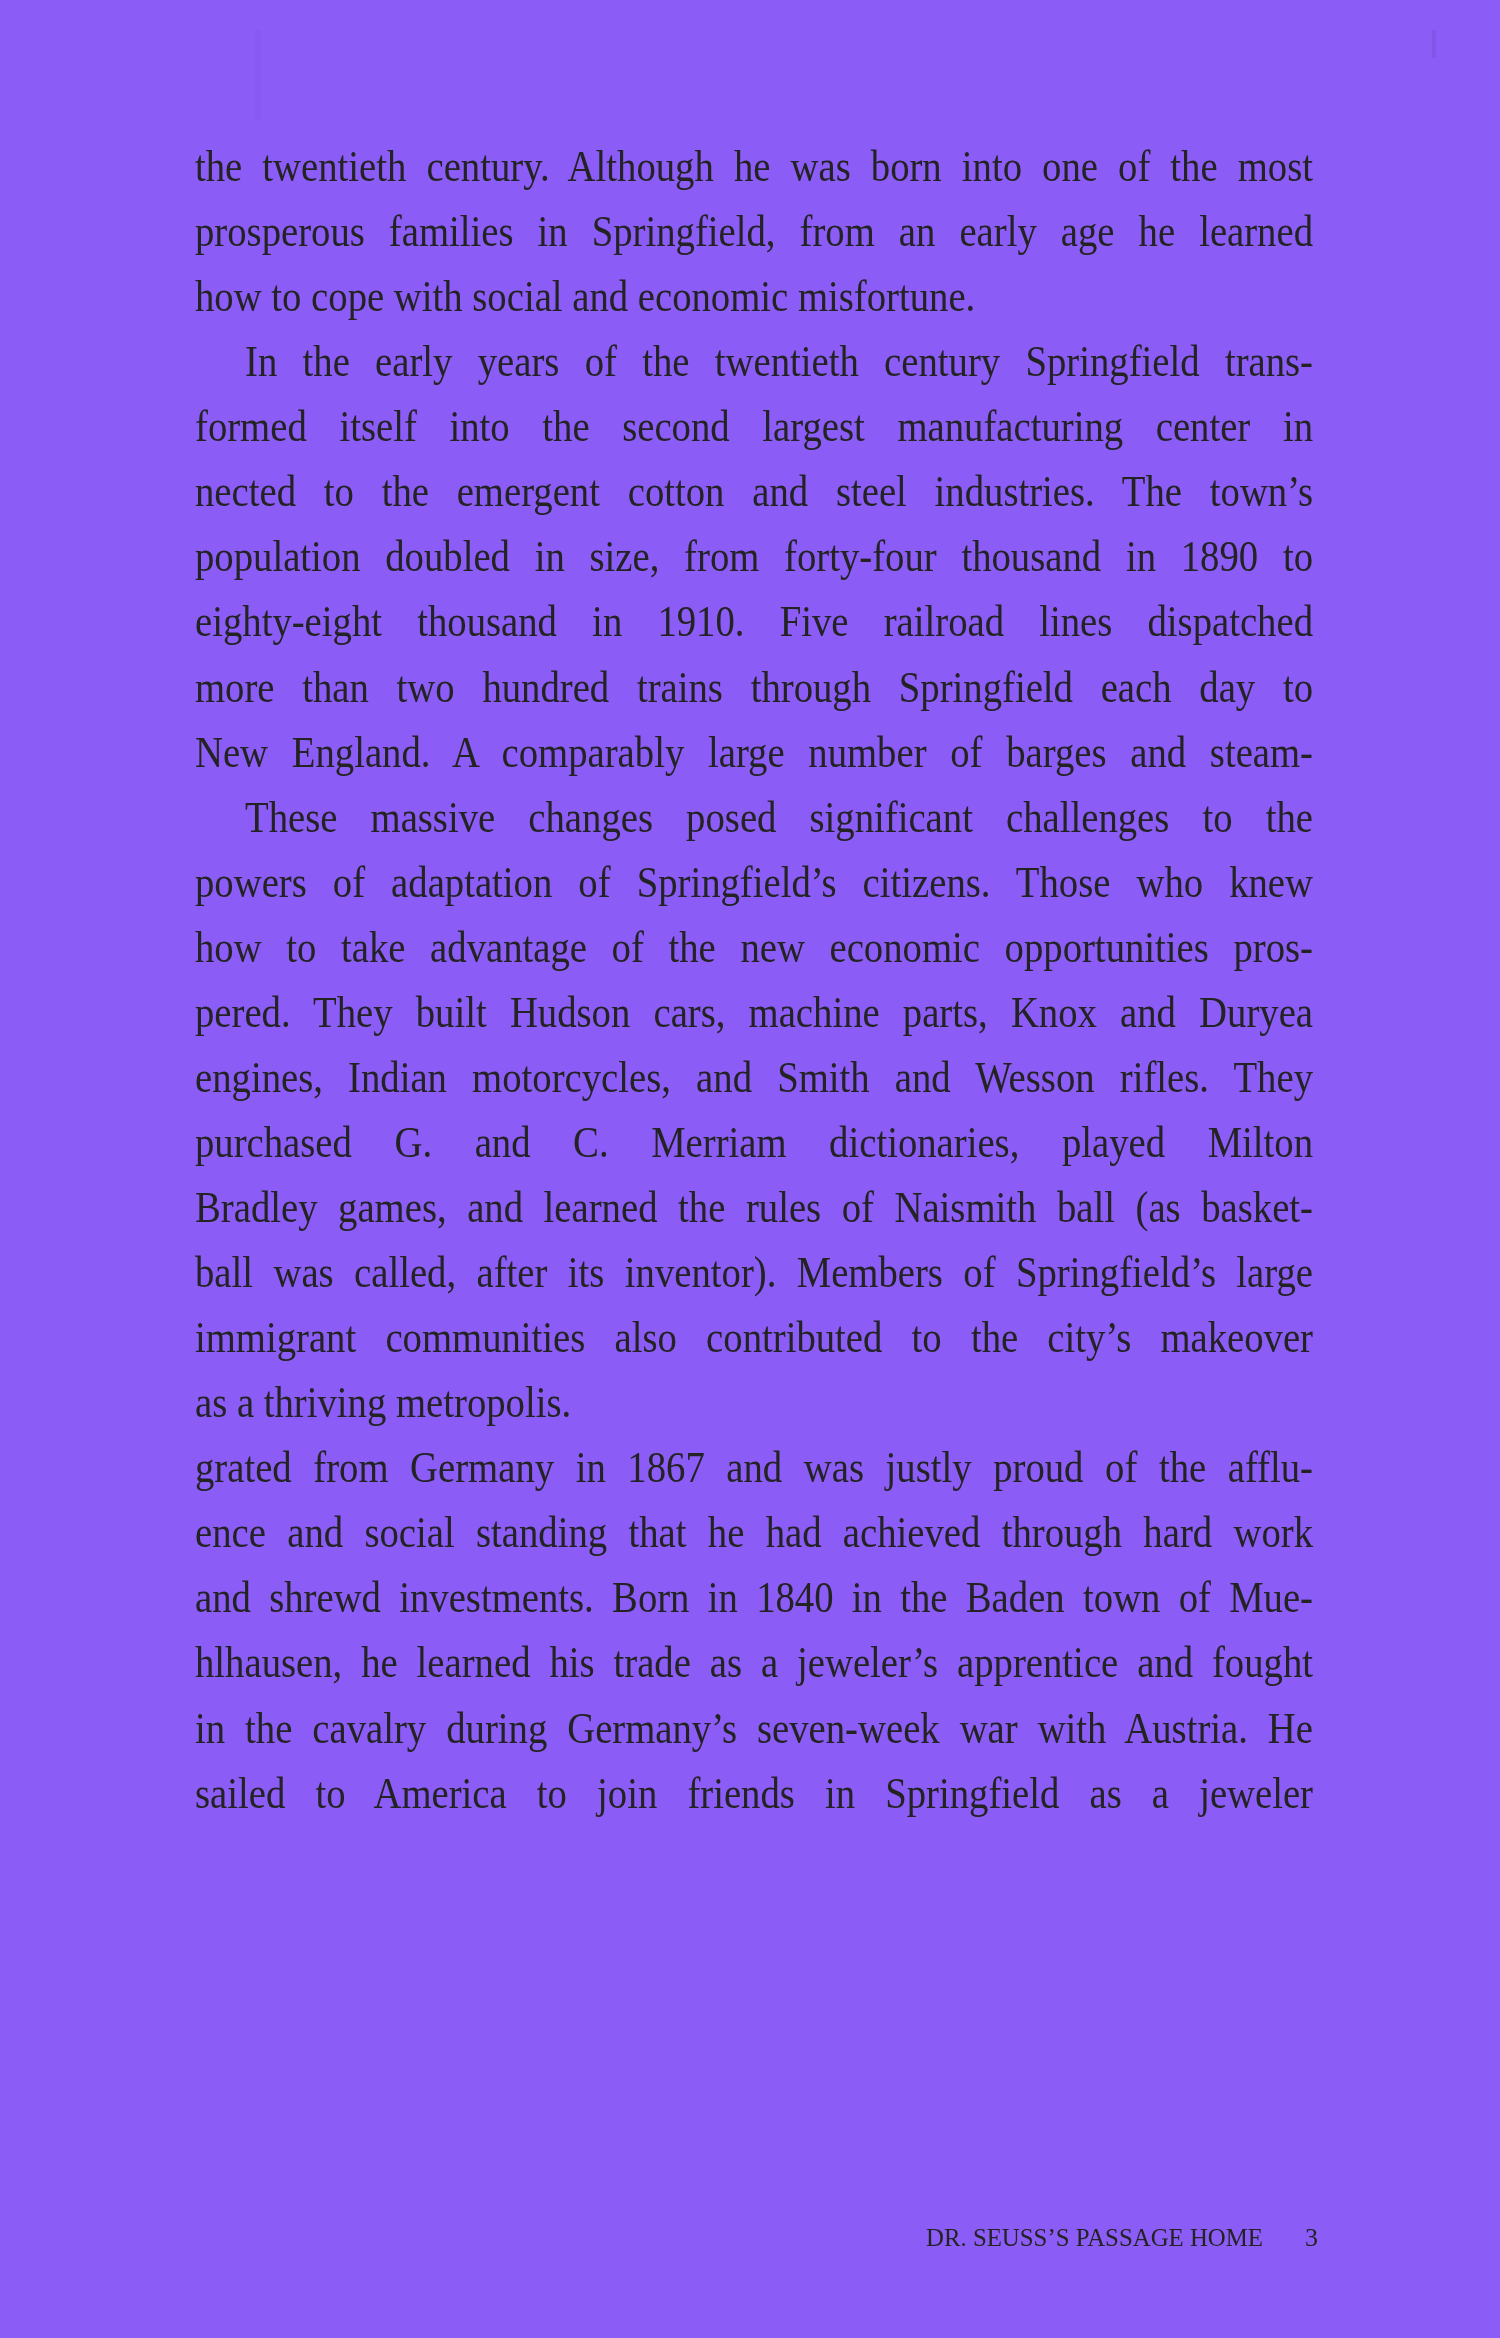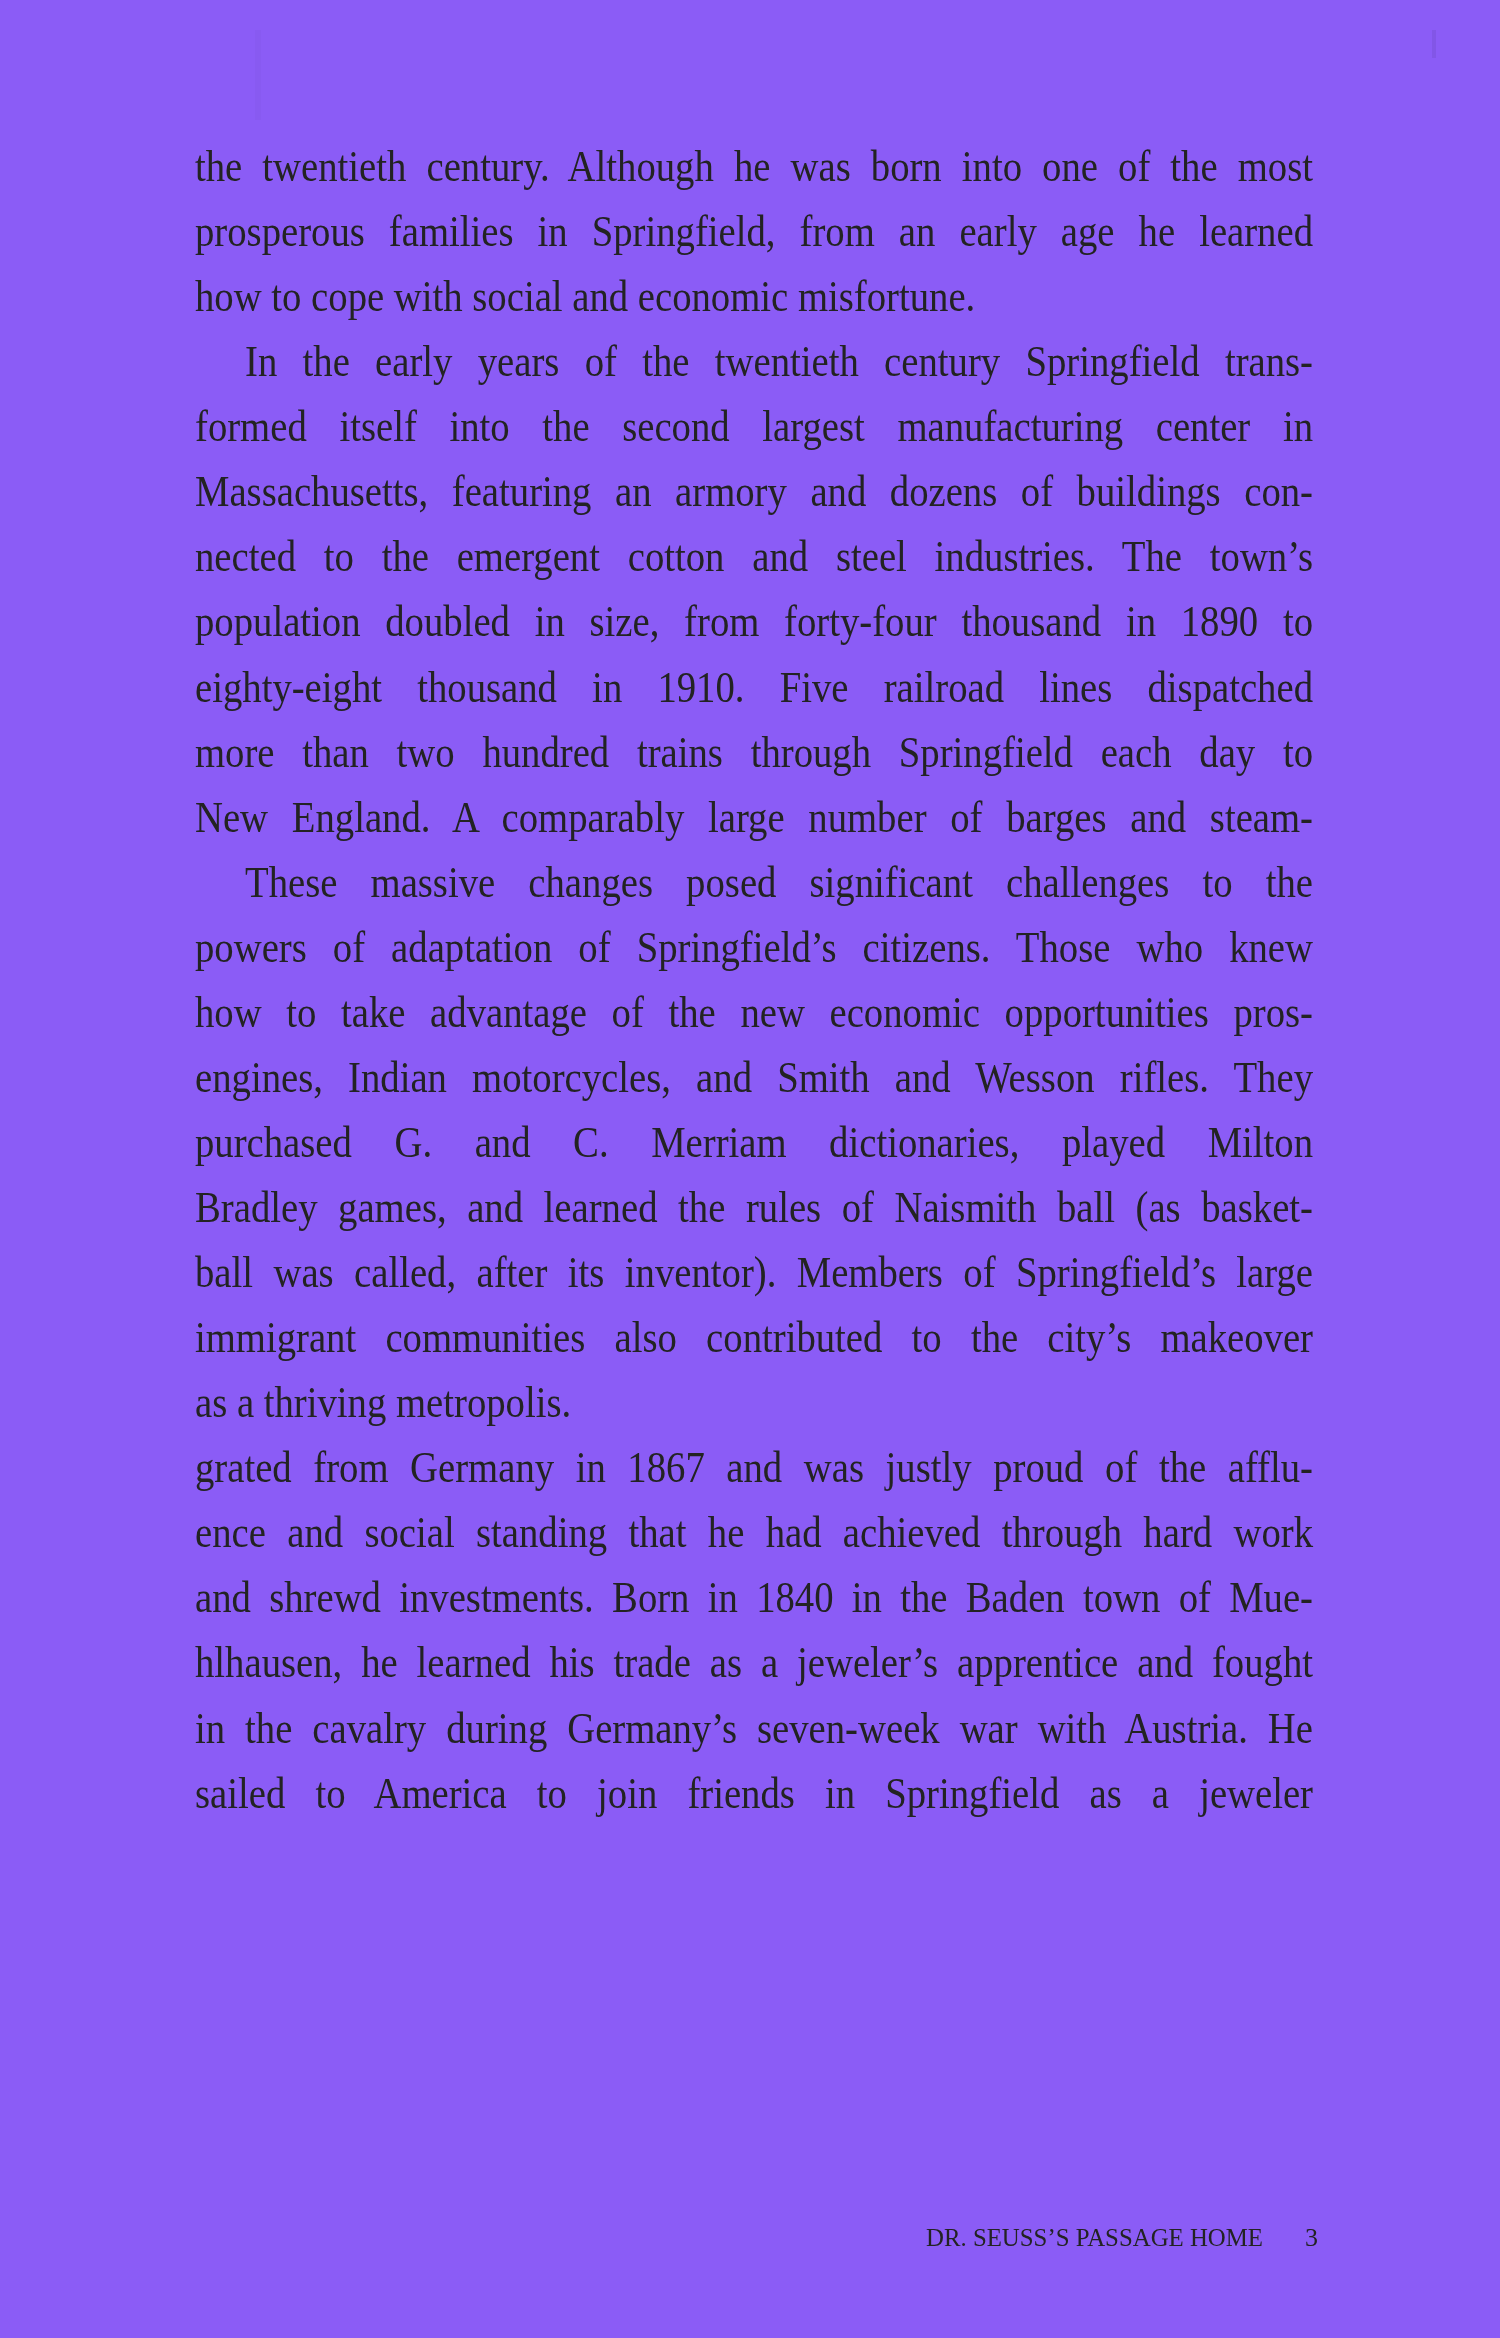--- a/index.html
+++ b/index.html
@@ -86,29 +86,29 @@
 
   <div class="scan-mark" style="left:1432px;top:30px;width:4px;height:28px;background:rgba(0,0,0,0.06);"></div>
   <div class="scan-mark" style="left:255px;top:30px;width:6px;height:90px;background:rgba(0,0,0,0.02);"></div>
 
   <div class="body-text" id="body-text">
       <div class="line"><span class="inner" style="word-spacing: 12.1037px; transform: scaleX(0.86);">the twentieth century. Although he was born into one of the most</span></div>
       <div class="line"><span class="inner" style="word-spacing: 16.7101px; transform: scaleX(0.86);">prosperous families in Springfield, from an early age he learned</span></div>
       <div class="line"><span class="inner" style="transform: scaleX(0.86);">how to cope with social and economic misfortune.</span></div>
       <div class="line indent"><span class="inner" style="word-spacing: 18.1651px; transform: scaleX(0.86);">In the early years of the twentieth century Springfield trans-</span></div>
       <div class="line"><span class="inner" style="word-spacing: 26.7109px; transform: scaleX(0.86);">formed itself into the second largest manufacturing center in</span></div>
-      <div class="line"><span class="inner" style="word-spacing: 16.1309px; transform: scaleX(0.86);">Massachusetts, featuring an armory and dozens of buildings con-</span></div>
       <div class="line"><span class="inner" style="word-spacing: 21.0469px; transform: scaleX(0.86);">nected to the emergent cotton and steel industries. The town’s</span></div>
       <div class="line"><span class="inner" style="word-spacing: 17.5191px; transform: scaleX(0.86);">population doubled in size, from forty-four thousand in 1890 to</span></div>
       <div class="line"><span class="inner" style="word-spacing: 29.6719px; transform: scaleX(0.86);">eighty-eight thousand in 1910. Five railroad lines dispatched</span></div>
       <div class="line"><span class="inner" style="word-spacing: 21.0017px; transform: scaleX(0.86);">more than two hundred trains through Springfield each day to</span></div>
       <div class="line"><span class="inner" style="word-spacing: 16.3333px; transform: scaleX(0.86);">New England. A comparably large number of barges and steam-</span></div>
       <div class="line indent"><span class="inner" style="word-spacing: 27.2747px; transform: scaleX(0.86);">These massive changes posed significant challenges to the</span></div>
       <div class="line"><span class="inner" style="word-spacing: 19.0391px; transform: scaleX(0.86);">powers of adaptation of Springfield’s citizens. Those who knew</span></div>
       <div class="line"><span class="inner" style="word-spacing: 17.3976px; transform: scaleX(0.86);">how to take advantage of the new economic opportunities pros-</span></div>
+      <div class="line"><span class="inner" style="word-spacing: 15.684px; transform: scaleX(0.86);">pered. They built Hudson cars, machine parts, Knox and Duryea</span></div>
       <div class="line"><span class="inner" style="word-spacing: 18.0312px; transform: scaleX(0.86);">engines, Indian motorcycles, and Smith and Wesson rifles. They</span></div>
       <div class="line"><span class="inner" style="word-spacing: 38.2522px; transform: scaleX(0.86);">purchased G. and C. Merriam dictionaries, played Milton</span></div>
       <div class="line"><span class="inner" style="word-spacing: 12.6625px; transform: scaleX(0.86);">Bradley games, and learned the rules of Naismith ball (as basket-</span></div>
       <div class="line"><span class="inner" style="word-spacing: 12.4913px; transform: scaleX(0.86);">ball was called, after its inventor). Members of Springfield’s large</span></div>
       <div class="line"><span class="inner" style="word-spacing: 22.7143px; transform: scaleX(0.86);">immigrant communities also contributed to the city’s makeover</span></div>
       <div class="line"><span class="inner" style="transform: scaleX(0.86);">as a thriving metropolis.</span></div>
       <div class="line"><span class="inner" style="word-spacing: 13.8509px; transform: scaleX(0.86);">grated from Germany in 1867 and was justly proud of the afflu-</span></div>
       <div class="line"><span class="inner" style="word-spacing: 13.5391px; transform: scaleX(0.86);">ence and social standing that he had achieved through hard work</span></div>
       <div class="line"><span class="inner" style="word-spacing: 10.0156px; transform: scaleX(0.86);">and shrewd investments. Born in 1840 in the Baden town of Mue-</span></div>
       <div class="line"><span class="inner" style="word-spacing: 10.7562px; transform: scaleX(0.86);">hlhausen, he learned his trade as a jeweler’s apprentice and fought</span></div>

